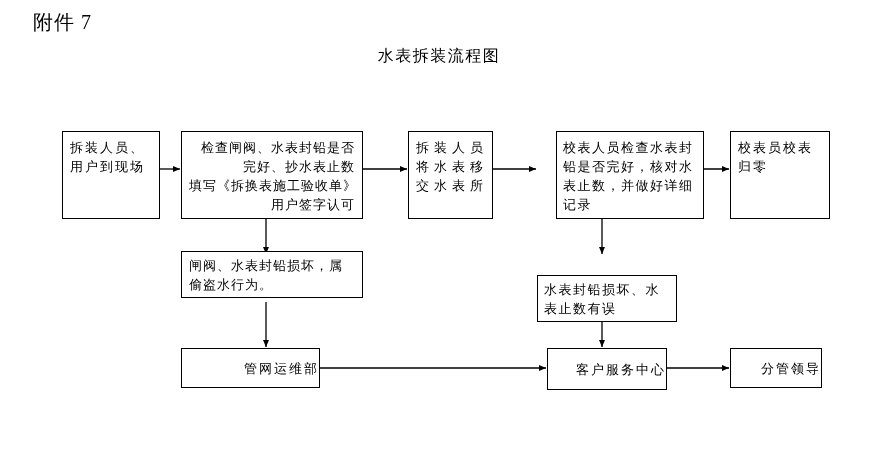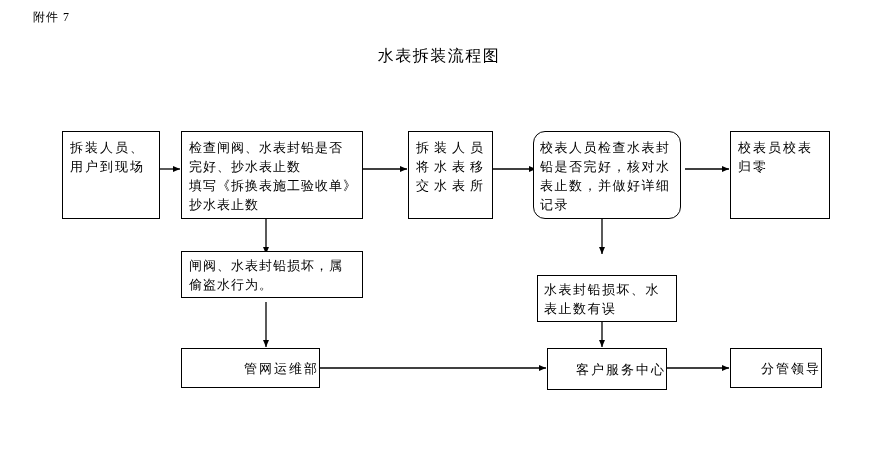--- a/index.html
+++ b/index.html
@@ -13,21 +13,21 @@
     height: 473px;
     background: #ffffff;
     font-family: "Liberation Serif", "DejaVu Serif", serif;
     color: #000000;
     overflow: hidden;
   }
   .attachment {
     position: absolute;
     left: 33px;
     top: 9px;
-    font-size: 12px;
+    font-size: 20px;
     letter-spacing: 1px;
     white-space: nowrap;
   }
   .title {
     position: absolute;
     left: 0;
     right: 0;
     top: 46px;
     text-align: center;
     font-size: 16px;
@@ -85,34 +85,34 @@
     <line x1="602" y1="302" x2="602" y2="347" stroke="#000000" stroke-width="1.3" marker-end="url(#ah)"></line>
     <line x1="320" y1="368" x2="546" y2="368" stroke="#000000" stroke-width="1.3" marker-end="url(#ah)"></line>
     <line x1="667" y1="368" x2="729" y2="368" stroke="#000000" stroke-width="1.3" marker-end="url(#ah)"></line>
   </svg>
 
   <div class="node" style="left:62px; top:131px; width:98px; height:88px;">
     <div class="ln">拆装人员、</div>
     <div class="ln">用户到现场</div>
   </div>
 
-  <div class="node tight" style="left:181px; top:131px; width:182px; height:88px;">
+  <div class="node tight" style="left:181px; top:131px; width:182px; height:88px;text-align:right;">
     <div class="ln">检查闸阀、水表封铅是否</div>
     <div class="ln">完好、抄水表止数</div>
     <div class="ln">填写《拆换表施工验收单》</div>
-    <div class="ln">抄水表止数</div>
+    <div class="ln">用户签字认可</div>
   </div>
 
   <div class="node spread" style="left:408px; top:131px; width:85px; height:88px;">
     <div class="ln">拆装人员</div>
     <div class="ln">将水表移</div>
     <div class="ln">交水表所</div>
   </div>
 
-  <div class="node semitight" style="left:533px; top:131px; width:148px; height:88px;border-radius:12px;">
+  <div class="node semitight" style="left:556px; top:131px; width:148px; height:88px;">
     <div class="ln">校表人员检查水表封</div>
     <div class="ln">铅是否完好，核对水</div>
     <div class="ln">表止数，并做好详细</div>
     <div class="ln">记录</div>
   </div>
 
   <div class="node" style="left:730px; top:131px; width:100px; height:88px;">
     <div class="ln">校表员校表</div>
     <div class="ln">归零</div>
   </div>

